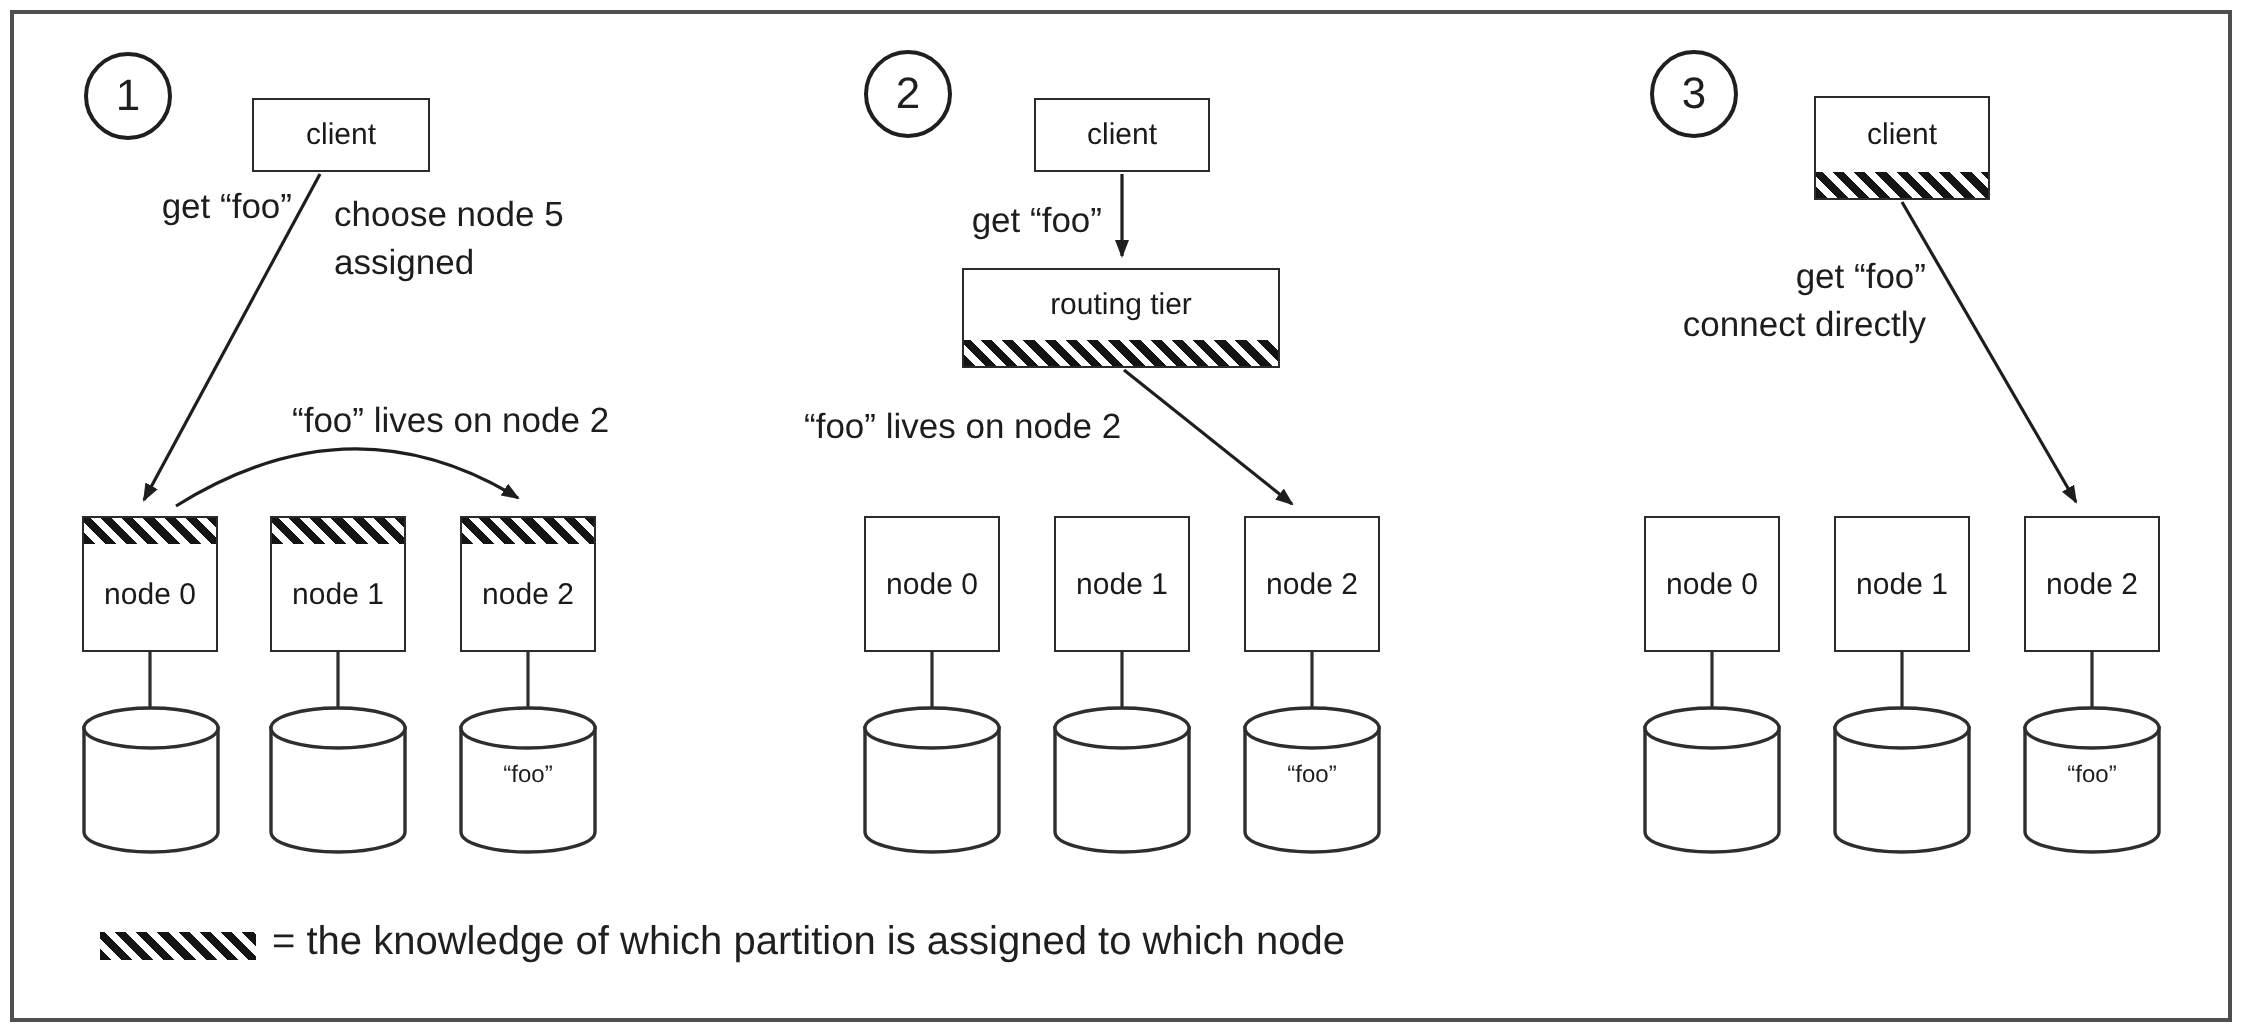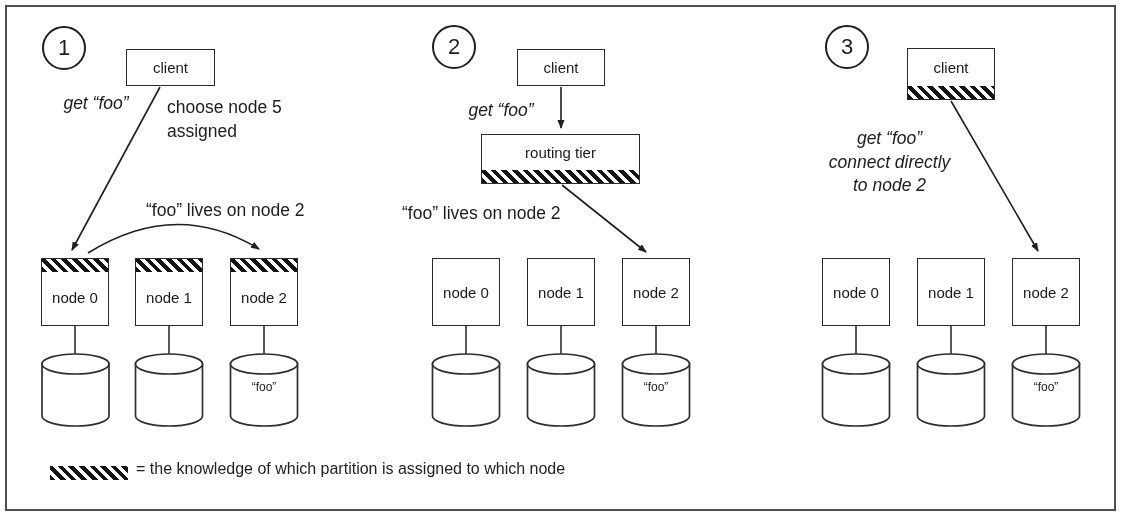--- a/index.html
+++ b/index.html
@@ -25,28 +25,28 @@
     border:1.8px solid #2b2b2b;background:#fff;
     display:flex;align-items:center;justify-content:center;
     font-size:15px;color:#1a1a1a;box-sizing:border-box;z-index:1;
   }
   .hatch{
     background:repeating-linear-gradient(45deg,#141414 0 4px,#ffffff 4px 7.5px);
   }
   .hatch-top{position:absolute;left:0;top:0;right:0;height:13px;}
   .hatch-bottom{position:absolute;left:0;bottom:0;right:0;height:13px;}
   .lbl{font-size:17.5px;line-height:21px;color:#1d1d1d;z-index:3;}
-  .right{text-align:center;font-style:italic;}
+  .right{text-align:right;}
   .center{text-align:left;}
   .note-line{display:block;}
   .db-lbl{
     font-size:12px;color:#1d1d1d;text-align:center;z-index:3;
   }
   .legend-row{z-index:3;}
-  .legend-text{font-size:16px;color:#1f1f1f;}
+  .legend-text{font-size:20px;color:#1f1f1f;}
   svg.overlay{position:absolute;left:0;top:0;z-index:2;pointer-events:none;}
 </style>
 </head>
 <body>
 
 <div id="stage">
   <div class="frame"></div>
 
   <svg class="overlay" width="1122" height="518" viewBox="0 0 1122 518">
     <defs>
@@ -154,21 +154,20 @@
   <div class="abs badge" style="left:825px;top:25px;">
     <span>3</span>
   </div>
   <div class="abs box" style="left:907px;top:48px;width:88px;height:52px;padding-bottom:13px;">
     <div class="hatch hatch-bottom"></div>
     <span>client</span>
   </div>
   <div class="abs lbl right" style="left:816px;top:127px;width:147px;line-height:23.5px;">
     <span class="note-line">get “foo”</span>
     <span class="note-line">connect directly</span>
-    <span class="note-line">to node 2</span>
   </div>
 
   <div class="abs box" style="left:822px;top:258px;width:68px;height:68px;">
     <span>node 0</span>
   </div>
   <div class="abs box" style="left:917px;top:258px;width:68px;height:68px;">
     <span>node 1</span>
   </div>
   <div class="abs box" style="left:1012px;top:258px;width:68px;height:68px;">
     <span>node 2</span>

